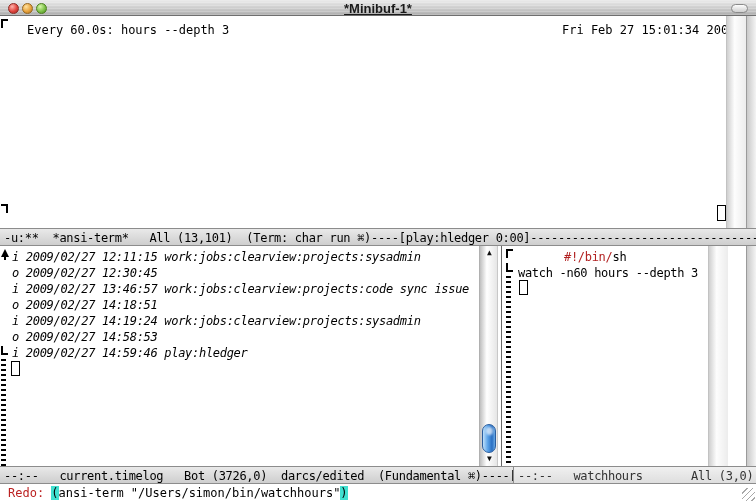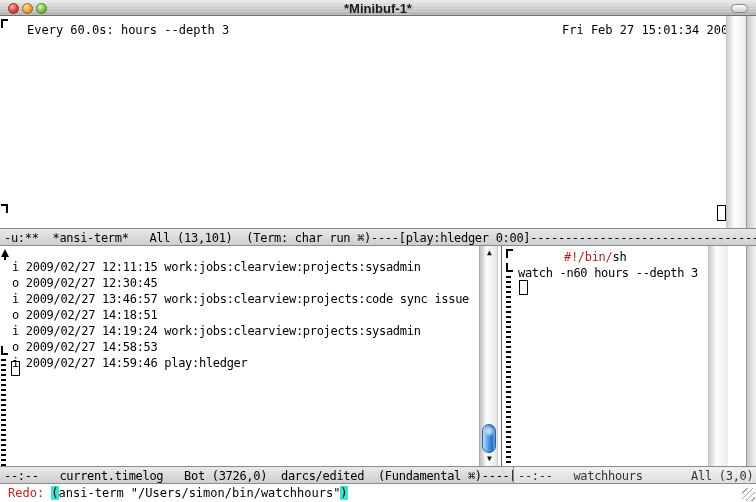--- a/index.html
+++ b/index.html
@@ -15,21 +15,21 @@
     background:linear-gradient(#ececec,#b9b9b9 85%,#a8a8a8);
     border-bottom:1px solid #6f6f6f;
   }
   #titlebar .stripes{position:absolute;inset:0;background:repeating-linear-gradient(0deg,rgba(255,255,255,.22) 0 1px,rgba(0,0,0,0) 1px 3px);}
   .traffic { position:absolute; top:3px; width:11px; height:11px; border-radius:50%; }
   #btn-close { left:8px;  background:radial-gradient(circle at 35% 30%, #ffb3ac, #e0453e 55%, #9e2b25); border:1px solid #8e2a24;}
   #btn-min   { left:22px; background:radial-gradient(circle at 35% 30%, #ffe2a0, #e8a33d 55%, #a86d1f); border:1px solid #97671f;}
   #btn-zoom  { left:36px; background:radial-gradient(circle at 35% 30%, #d8f7a9, #7ec24a 55%, #4c8a1f); border:1px solid #4d7f1e;}
   #win-title {
     position:absolute; left:0; right:0; top:1px; text-align:center;
-    font-family:"Liberation Sans", sans-serif; font-size:13px; font-weight:bold; color:#1a1a1a;
+    font-family:"Liberation Sans", sans-serif; font-size:13px; font-weight:bold; color:#1a1a1a;text-decoration:underline;
   }
   #toolbar-pill {
     position:absolute; right:8px; top:4px; width:17px; height:9px; border-radius:5px;
     background:linear-gradient(#fdfdfd,#cfcfcf); border:1px solid #8a8a8a;
   }
   
   .edge-band { position:absolute; width:10px; left:746px; border-left:1px solid #9a9a9a;
     background:linear-gradient(to right,#c9c9c9,#f4f4f4); }
   .empty-track { position:absolute; width:20px; border-left:1px solid #c2c2c2;
     background:linear-gradient(to right,#cfcfcf,#fdfdfd 40%,#ececec); }
@@ -56,21 +56,21 @@
     letter-spacing:-0.3px; background:linear-gradient(#e9e9e9,#cecece);
     border-top:1px solid #8c8c8c; border-bottom:1px solid #8c8c8c; color:#000;
   }
   #modeline-term { left:0; top:228px; width:756px; }
   #modeline-timelog { left:0; top:466px; width:513px; }
   #modeline-script { left:513px; top:466px; width:278px; border-left:1px solid #8c8c8c;
     background:linear-gradient(#f0f0f0,#dedede); color:#333; }
   
   #split { position:absolute; left:0; top:246px; width:756px; height:220px; }
   #timelog-win { position:absolute; left:0; top:0; width:479px; height:220px; background:#fff; }
-  #timelog-text { position:absolute; left:12px; top:13px; }
+  #timelog-text { position:absolute; left:12px; top:3px;font-style:italic; }
   #script-win { position:absolute; left:501px; top:0; width:227px; height:220px; background:#fff; border-left:1px solid #666; }
   #script-text { position:absolute; left:16px; top:3px; }
   .red { color:#b22222;margin-left:46px; }
   
   #scrollbar { position:absolute; left:479px; top:0; width:19px; height:220px;
     background:linear-gradient(to right,#bfbfbf,#ffffff 40%,#e6e6e6);
     border-left:1px solid #b0b0b0; border-right:1px solid #c8c8c8; }
   .sb-arrow { position:absolute; left:0; width:19px; height:12px; text-align:center;
     font-size:8px; line-height:12px; color:#111; }
   #sb-up { top:1px; } #sb-down { bottom:1px; }

